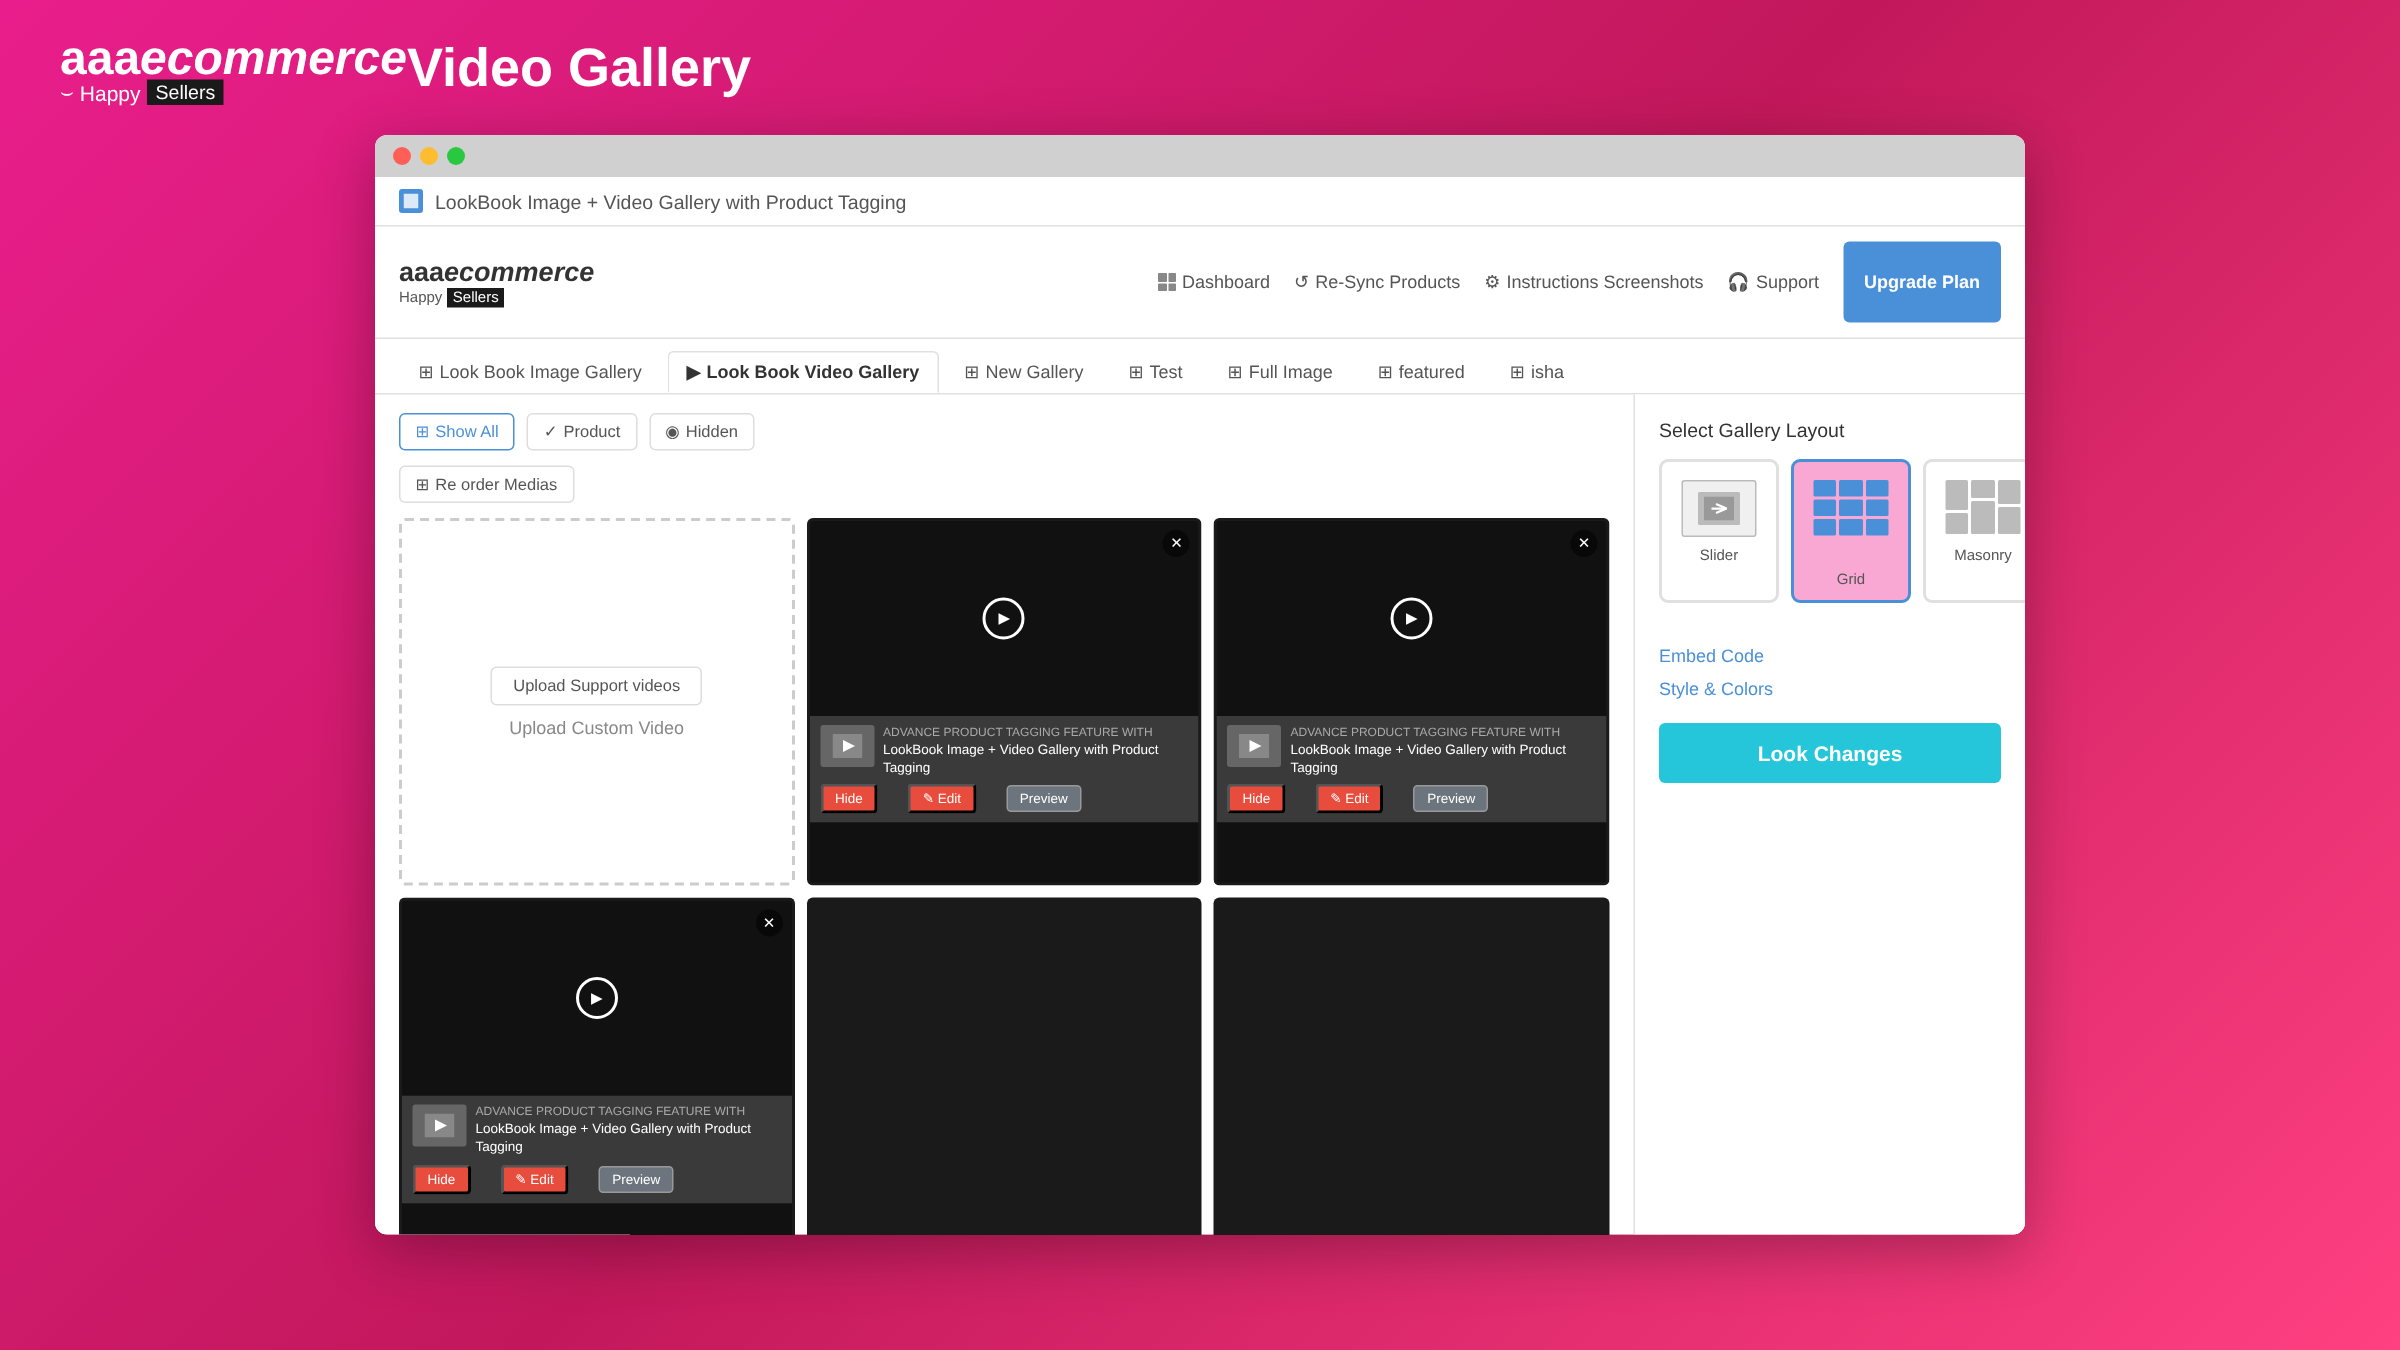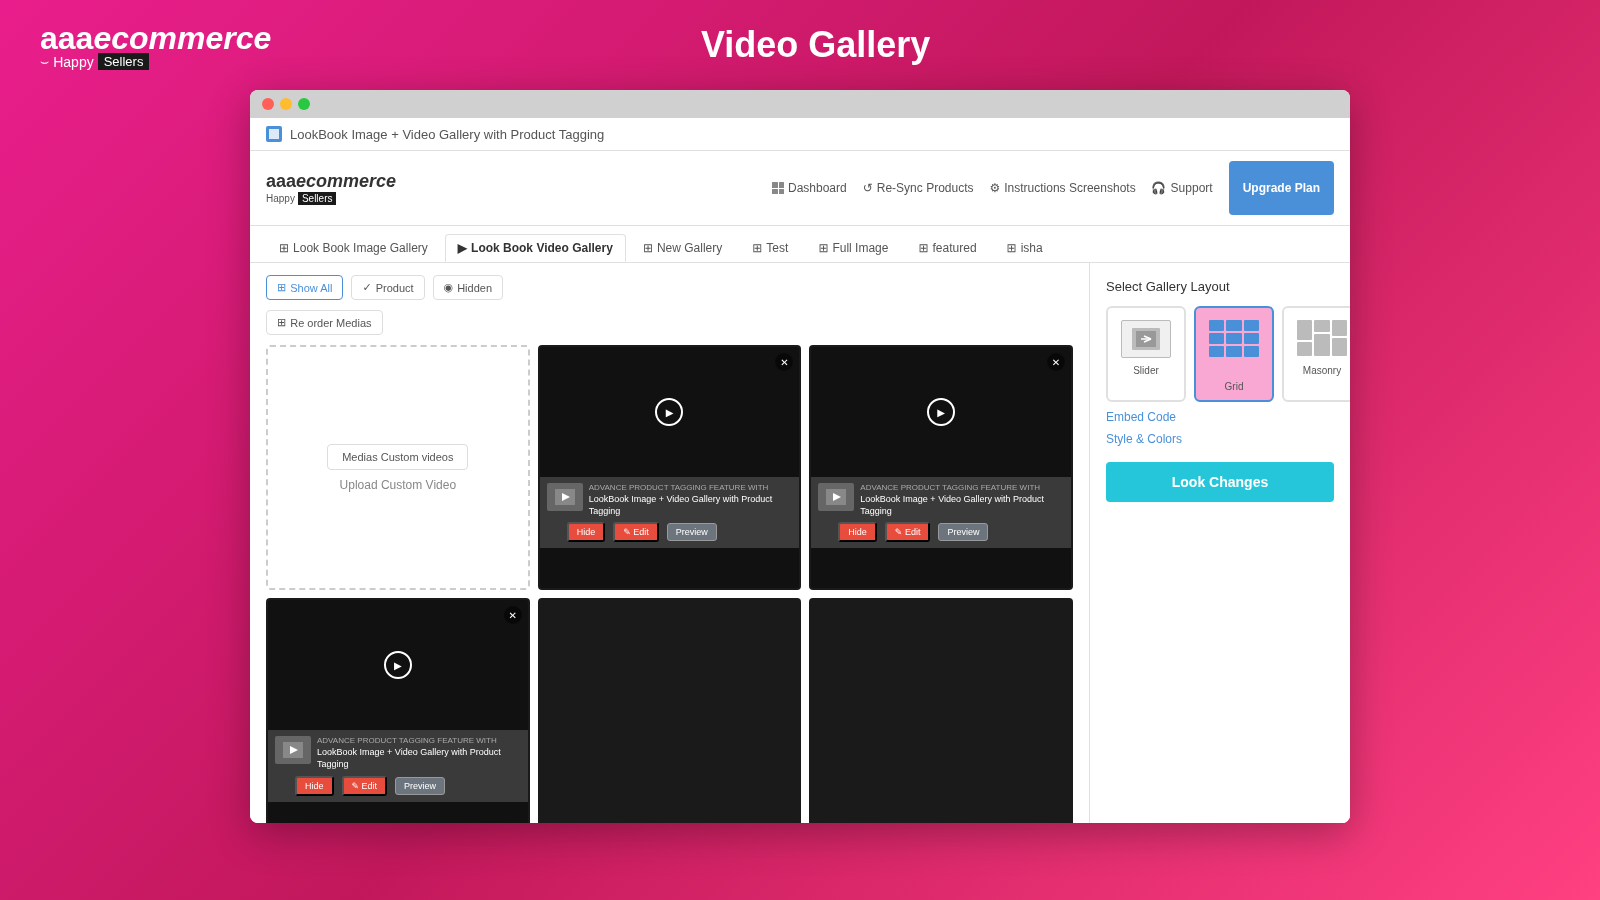--- a/index.html
+++ b/index.html
@@ -48,21 +48,21 @@
       background: #1a1a1a;
       color: white;
       padding: 1px 6px;
       font-size: 13px;
     }
 
     .page-title {
       font-size: 36px;
       font-weight: bold;
       color: white;
-      text-align: center;
+      text-align: left;
       flex: 1;
     }
 
     .spacer { width: 200px; }
 
     .app-window {
       width: 1100px;
       background: #f5f5f5;
       border-radius: 8px;
       overflow: hidden;
@@ -361,23 +361,22 @@
 
     .video-title-text {
       font-size: 9px;
       color: white;
       line-height: 1.3;
     }
 
     .video-actions {
       display: flex;
       align-items: center;
-      gap: 8px;
+      gap: 20px;
       margin-top: 5px;
-      margin-left: 20px;
     }
 
     .action-btn {
       padding: 3px 8px;
       border-radius: 3px;
       font-size: 9px;
       cursor: pointer;
       color: white;
     }
 
@@ -401,21 +400,21 @@
       font-size: 13px;
       font-weight: normal;
       color: #333;
       margin-bottom: 12px;
     }
 
     .layout-grid {
       display: grid;
       grid-template-columns: 1fr 1fr 1fr;
       gap: 8px;
-      margin-bottom: 4px;
+      margin-bottom: 24px;
     }
 
     .layout-option {
       border: 2px solid #e0e0e0;
       border-radius: 6px;
       padding: 8px;
       display: flex;
       flex-direction: column;
       align-items: center;
       cursor: pointer;
@@ -660,21 +659,21 @@
         <div style="margin-bottom:10px;">
           <button class="reorder-btn">
             <span>⊞</span>
             <span>Re order Medias</span>
           </button>
         </div>
 
         <div class="media-grid">
 
           <div class="upload-card">
-            <button class="upload-btn-inner">Medias Custom videos</button>
+            <button class="upload-btn-inner">Upload Support videos</button>
             <div class="upload-label">Upload Custom Video</div>
           </div>
 
           <div class="media-card">
             <div class="close-btn">✕</div>
             <div class="video-thumbnail">
               <div class="play-btn">▶</div>
             </div>
             <div class="video-info">
               <div class="video-info-row">

